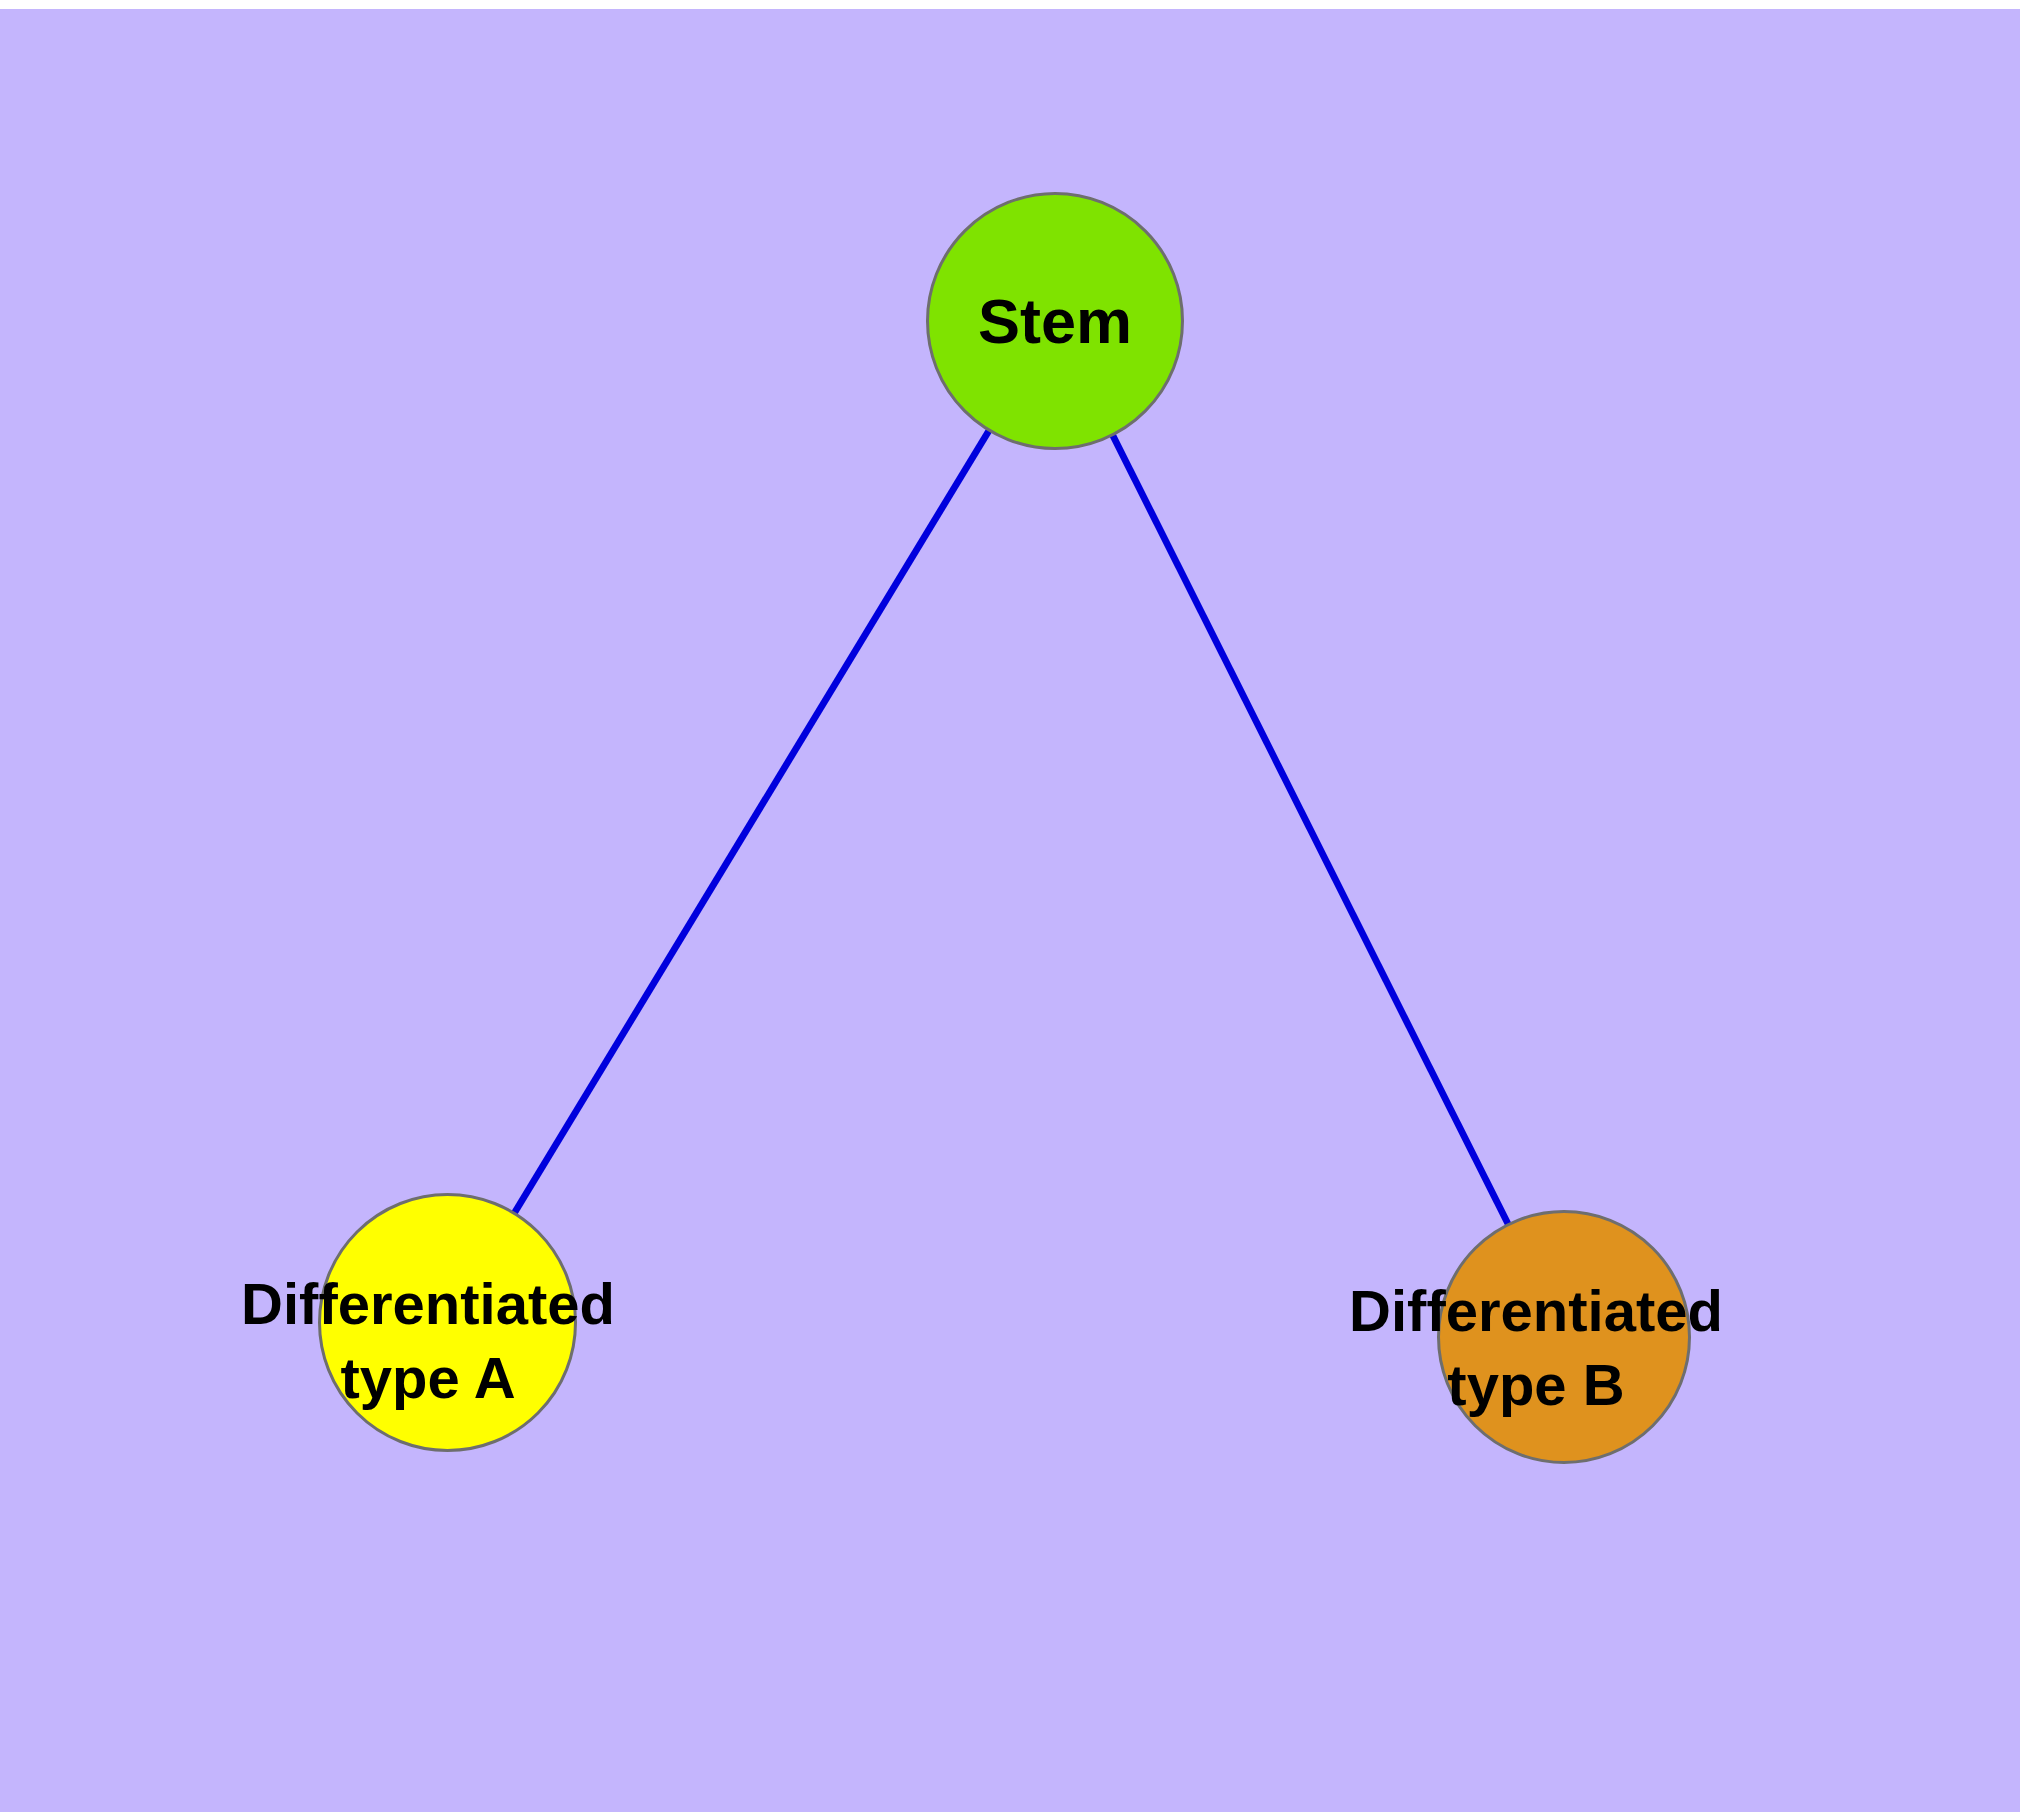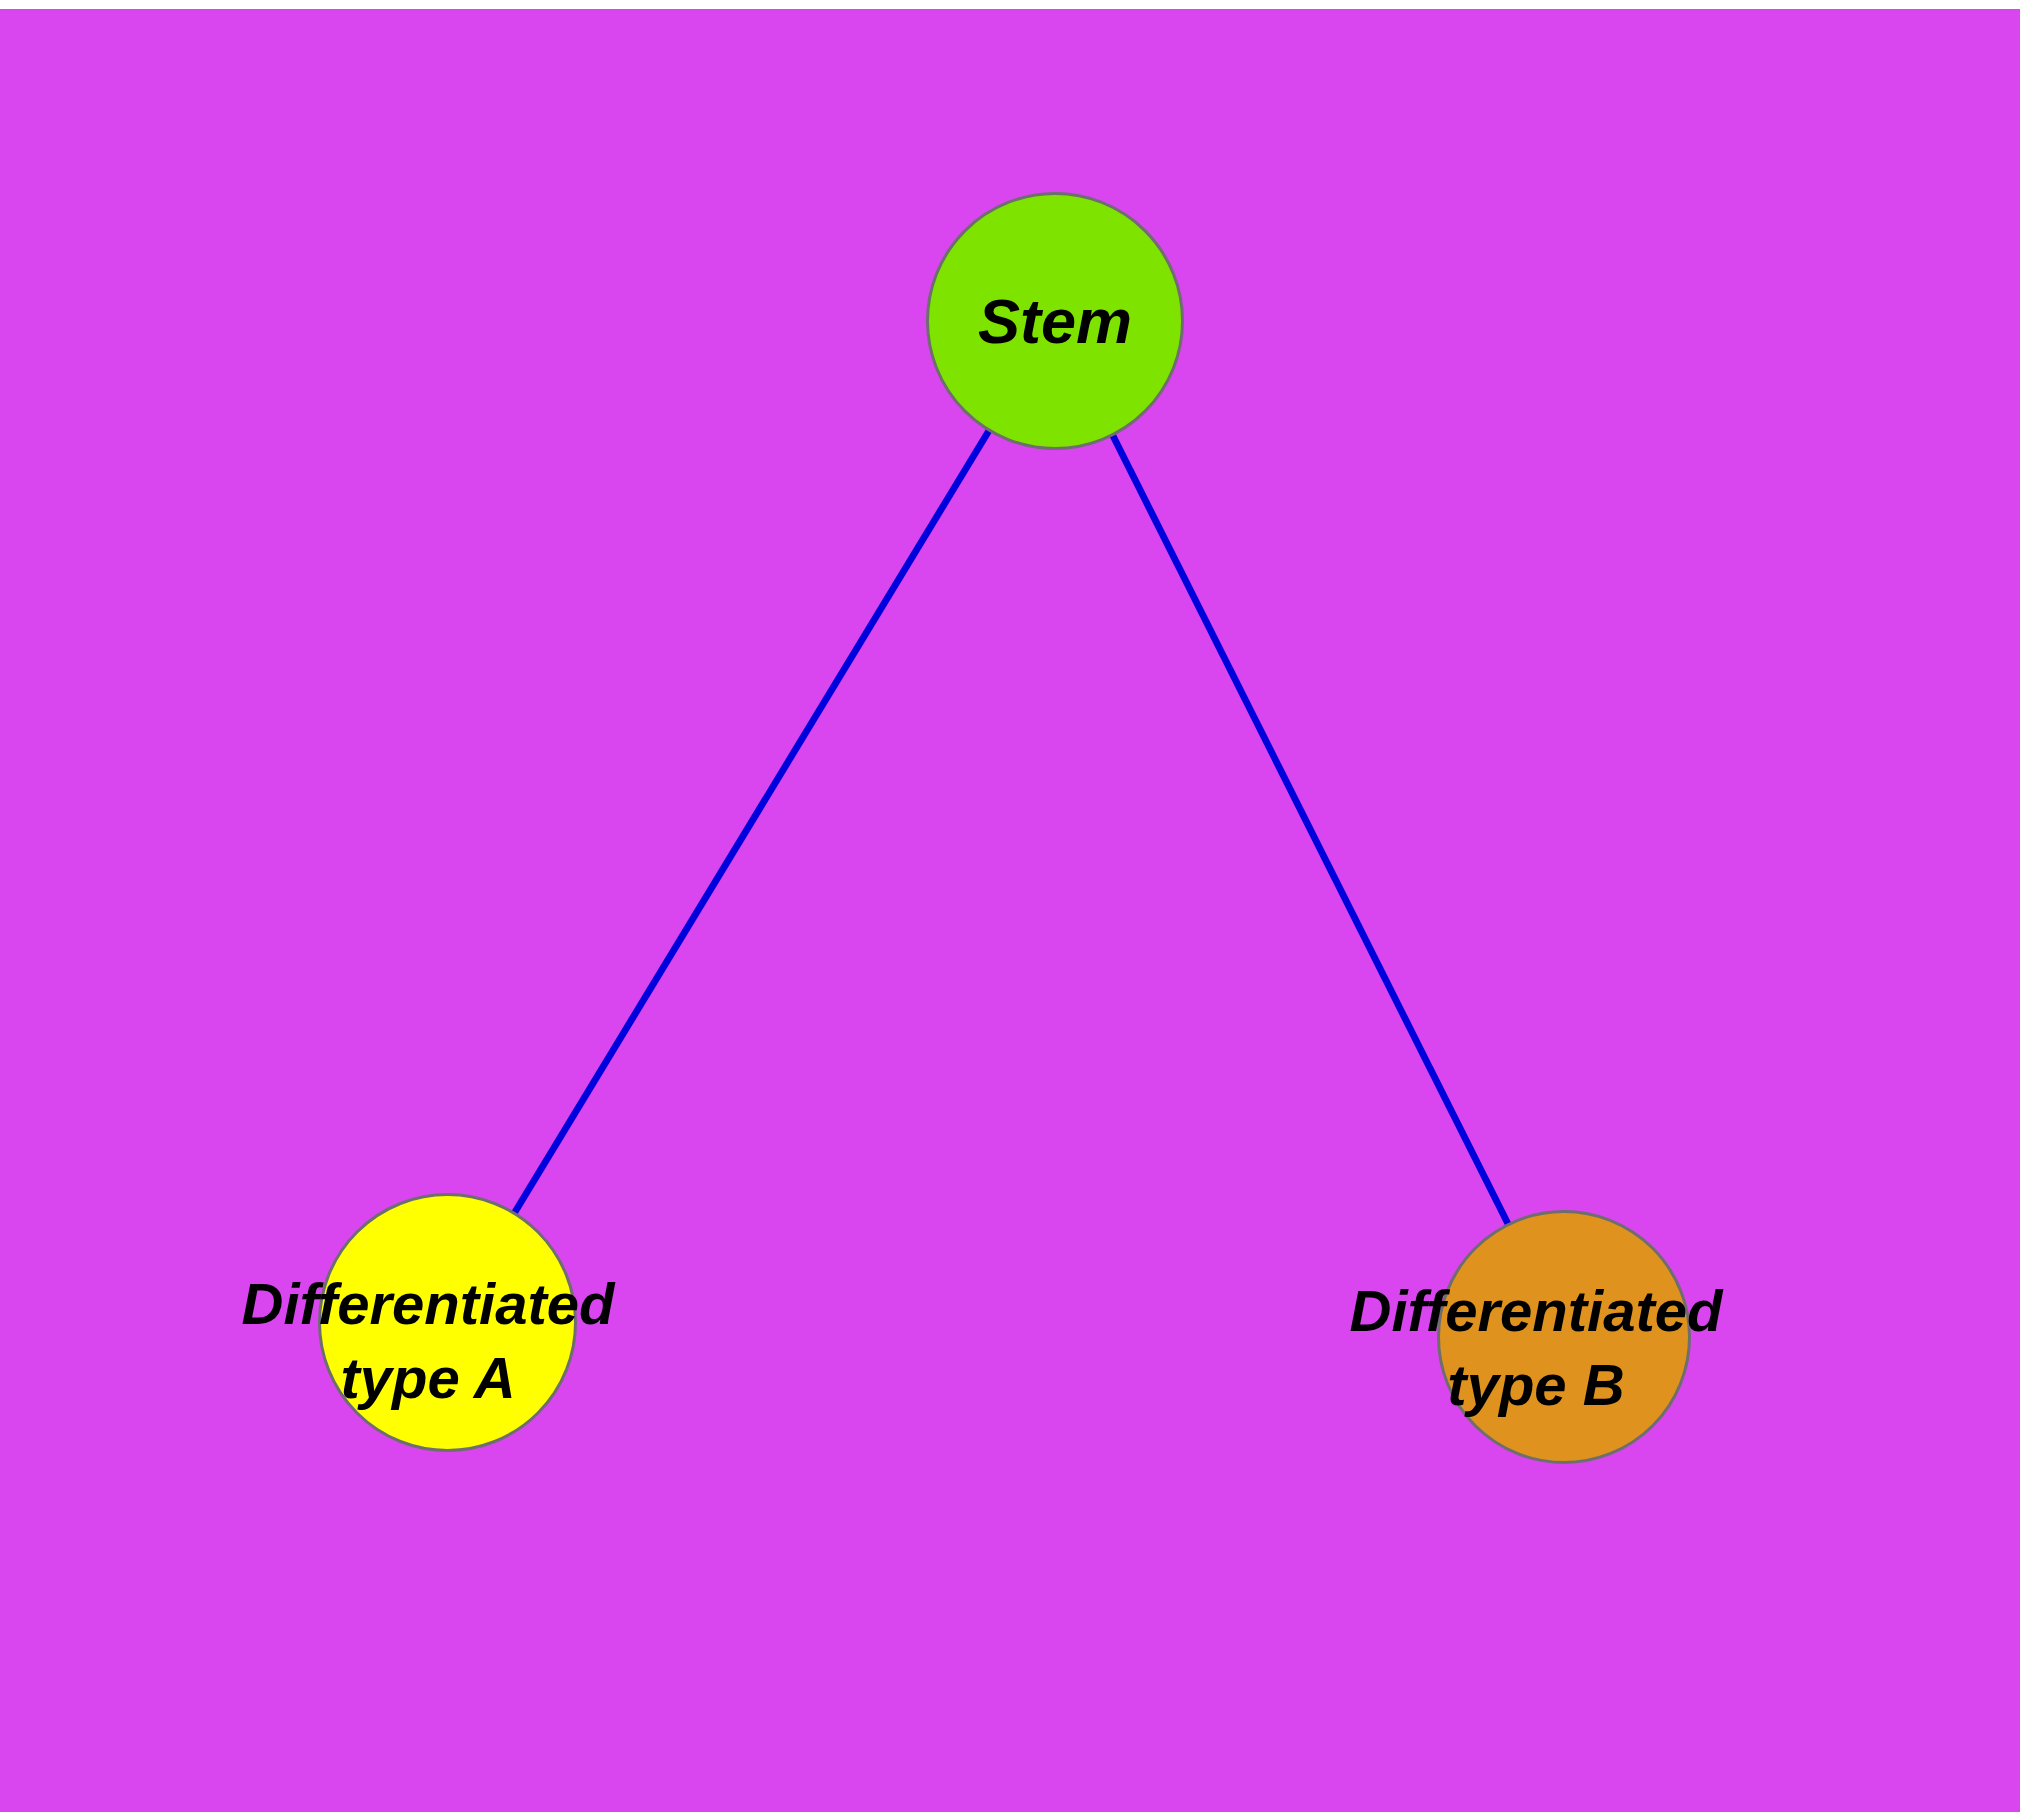--- a/index.html
+++ b/index.html
@@ -79,21 +79,21 @@
   .label-type-b {
     left: 1536px;
     top: 1339px;
     font-size: 58px;
   }
 </style>
 </head>
 <body>
 
 <div class="stage">
-  <div class="canvas" style="background-color: #d946ef; font-style: italic;">
+  <div class="canvas" style="background-color: #c4b5fd;">
 
     <svg class="edges-svg" viewBox="0 0 2384 2128" preserveAspectRatio="none">
       <line x1="1245" y1="368" x2="528" y2="1550" stroke-width="8" stroke="#0000dd"></line>
       <line x1="1245" y1="368" x2="1846" y2="1567" stroke-width="8" stroke="#0000dd"></line>
     </svg>
 
     <div class="node node-stem" style="background-color: rgb(127, 227, 0);"></div>
 
     <div class="node node-type-a" style="background-color: rgb(255, 255, 0);"></div>
 

